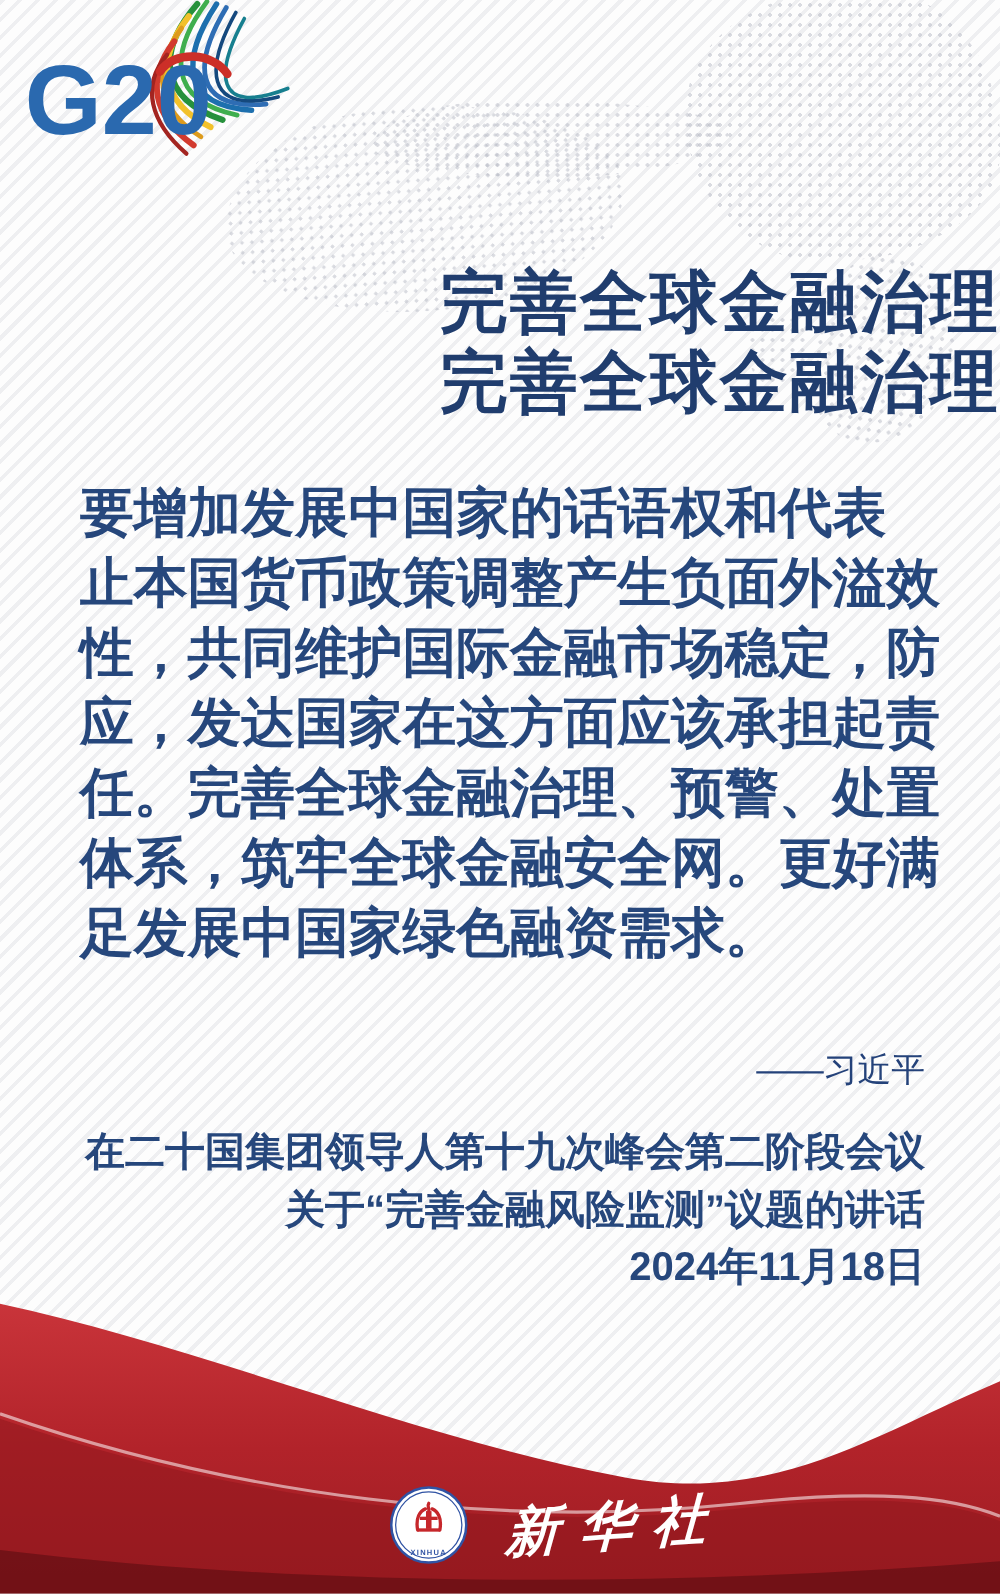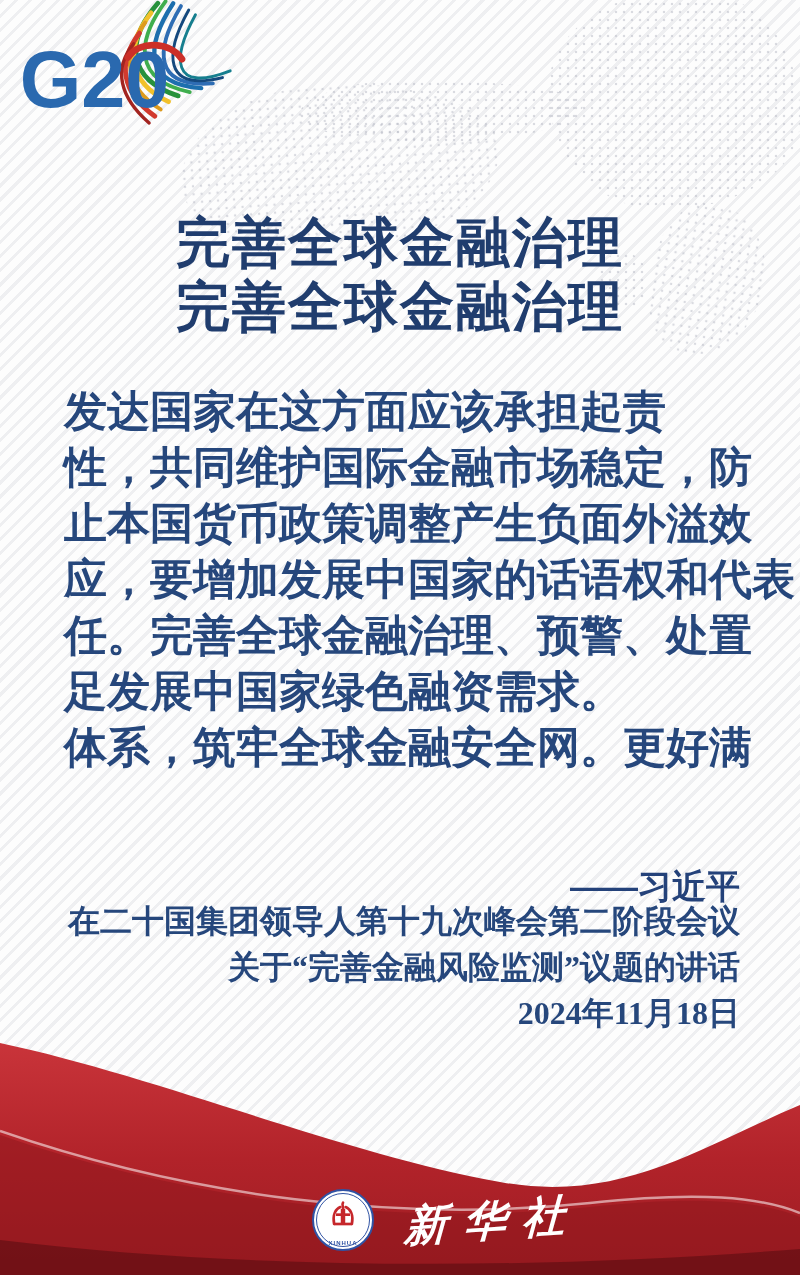--- a/index.html
+++ b/index.html
@@ -16,33 +16,33 @@
     background-size: 8px 8px;
   }
   .dots-a { left:180px; top:84px;  width:320px; height:165px; border-radius:45% 55% 50% 50%/55% 45% 55% 45%; transform:rotate(-4deg); }
   .dots-b { left:548px; top:-8px;  width:252px; height:218px; border-radius:50% 40% 55% 45%/45% 55% 40% 55%; }
   .dots-c { left:652px; top:205px; width:112px; height:150px; border-radius:45% 55% 60% 40%/50% 50% 60% 40%; transform:rotate(8deg); }
   .dots-d { left:598px; top:252px; width:50px;  height:58px;  border-radius:50%; }
   .dots-e { left:298px; top:80px;  width:285px; height:62px;  border-radius:40% 60% 50% 50%/60% 40% 60% 40%; }
 
   .g20-logo { position:absolute; left:14px; top:0; width:222px; height:130px; }
 
-  .title { position:absolute; top:210px; left:0; width:800px; text-align:center;
+  .title { position:absolute; top:210px; left:0; width:800px; text-align:right;
            font-weight:bold; font-size:54px; line-height:64px; letter-spacing:2px; color:#203d6e; }
   .title-line { white-space:nowrap; }
 
   .quote { position:absolute; top:383px; left:64px; width:692px;
            font-weight:bold; font-size:43px; line-height:56px; color:#26477c; }
   .quote-line { white-space:nowrap; }
 
-  .attribution { position:absolute; top:864px; right:60px;
-                 font-weight:bold; font-size:34px; color:#24427a; white-space:nowrap; }
+  .attribution { position:absolute; top:838px; right:60px;
+                 font-weight:normal; font-size:27px; color:#24427a; white-space:nowrap; }
 
   .source { position:absolute; top:898px; right:60px; text-align:right;
-            font-weight:bold; font-size:32px; line-height:46px; color:#26477c;font-family:Liberation Serif, serif; }
+            font-weight:bold; font-size:32px; line-height:46px; color:#26477c; }
   .source div { white-space:nowrap; }
 
   .wave { position:absolute; left:0; bottom:0; width:800px; height:260px; display:block; }
 
   .xh-emblem { position:absolute; left:312px; top:1189px; width:62px; height:62px;
                background:#fff; border:2px solid #3053a4; border-radius:50%; box-sizing:border-box; z-index:3; }
   .xh-ring { position:absolute; inset:2px; border:1px solid #3053a4; border-radius:50%; }
   .xh-glyph { position:absolute; left:13px; top:8px; }
   .xh-badge { position:absolute; left:0; right:0; bottom:3px; text-align:center;
               font-size:6px; font-weight:bold; letter-spacing:1px; color:#3053a4; }
@@ -77,27 +77,27 @@
     <text x="6" y="110" font-size="82" font-weight="bold" fill="#2a69af">G20</text>
     <path d="M118,58 C130,40 162,42 174,60" stroke="#cc2f28" stroke-width="7" fill="none" stroke-linecap="round"></path>
   </svg>
 
   <div class="title">
     <div class="title-line">完善全球金融治理</div>
     <div class="title-line">完善全球金融治理</div>
   </div>
 
   <div class="quote">
-    <div class="quote-line">发达国家在这方面应该承担起责</div>
+    <div class="quote-line">要增加发展中国家的话语权和代表</div>
+    <div class="quote-line">止本国货币政策调整产生负面外溢效</div>
     <div class="quote-line">性，共同维护国际金融市场稳定，防</div>
-    <div class="quote-line">止本国货币政策调整产生负面外溢效</div>
-    <div class="quote-line">应，要增加发展中国家的话语权和代表</div>
+    <div class="quote-line">应，发达国家在这方面应该承担起责</div>
     <div class="quote-line">任。完善全球金融治理、预警、处置</div>
+    <div class="quote-line">体系，筑牢全球金融安全网。更好满</div>
     <div class="quote-line">足发展中国家绿色融资需求。</div>
-    <div class="quote-line">体系，筑牢全球金融安全网。更好满</div>
   </div>
 
   <div class="attribution">——习近平</div>
 
   <div class="source">
     <div>在二十国集团领导人第十九次峰会第二阶段会议</div>
     <div>关于“完善金融风险监测”议题的讲话</div>
     <div>2024年11月18日</div>
   </div>
 

